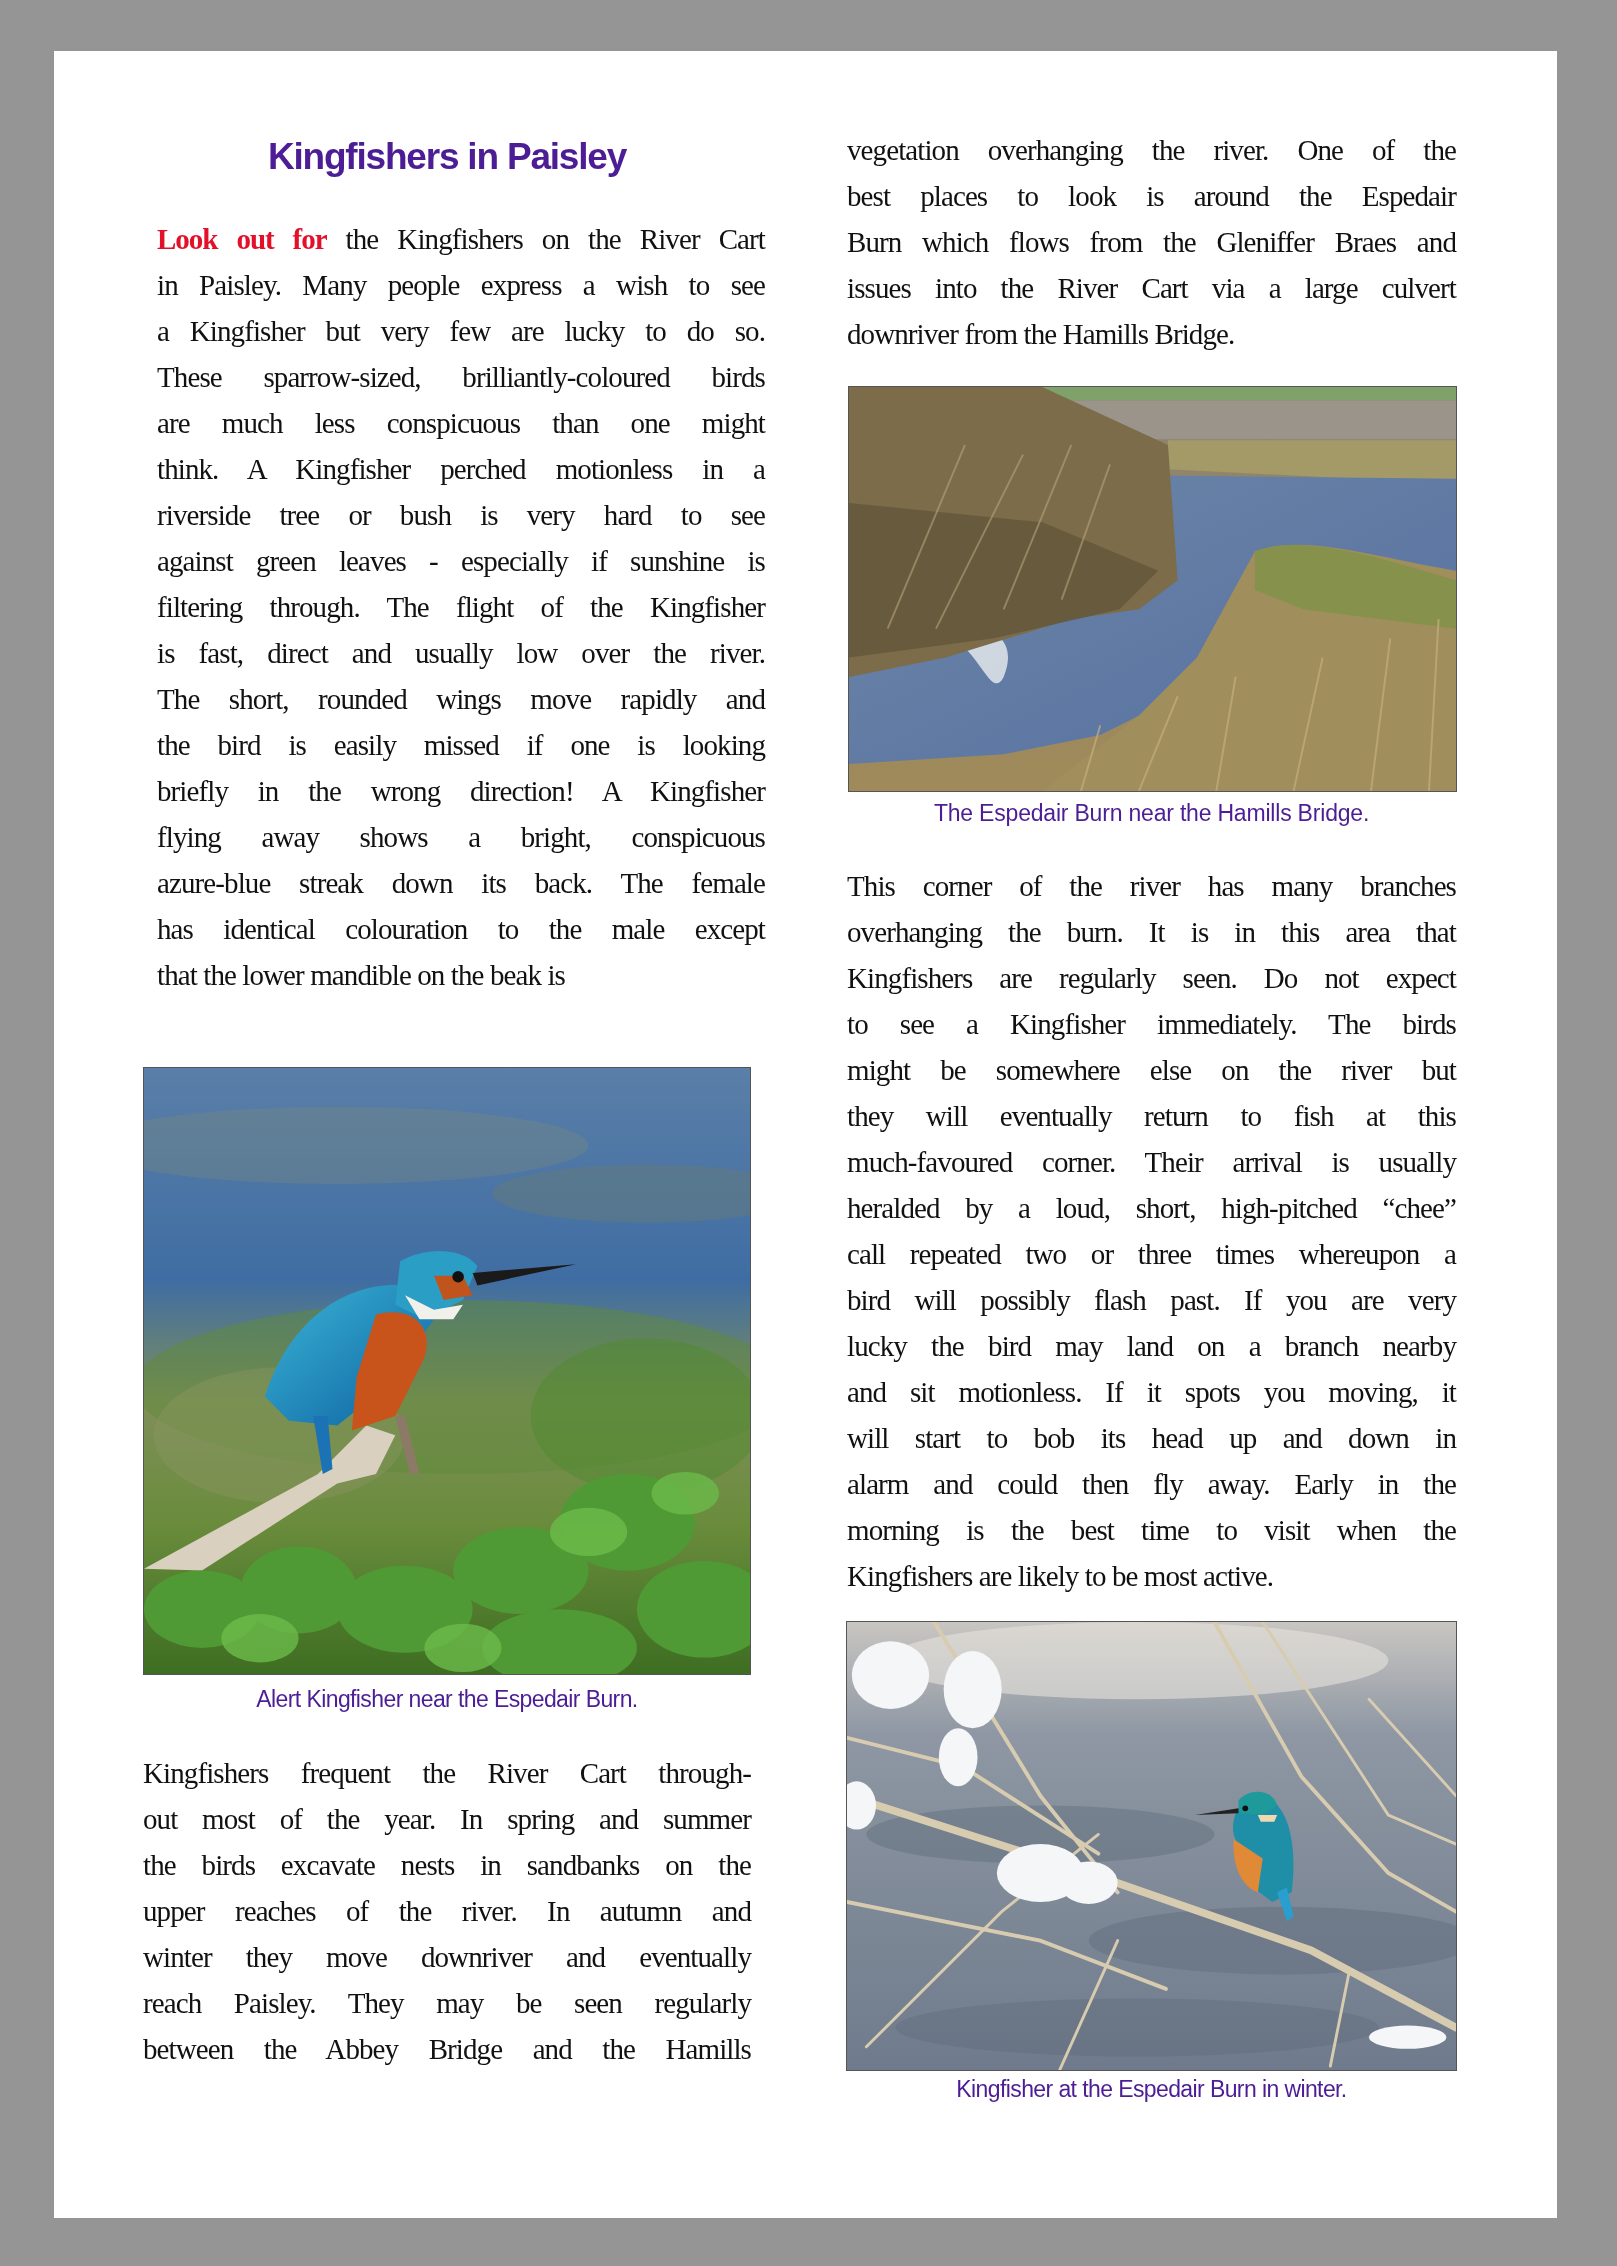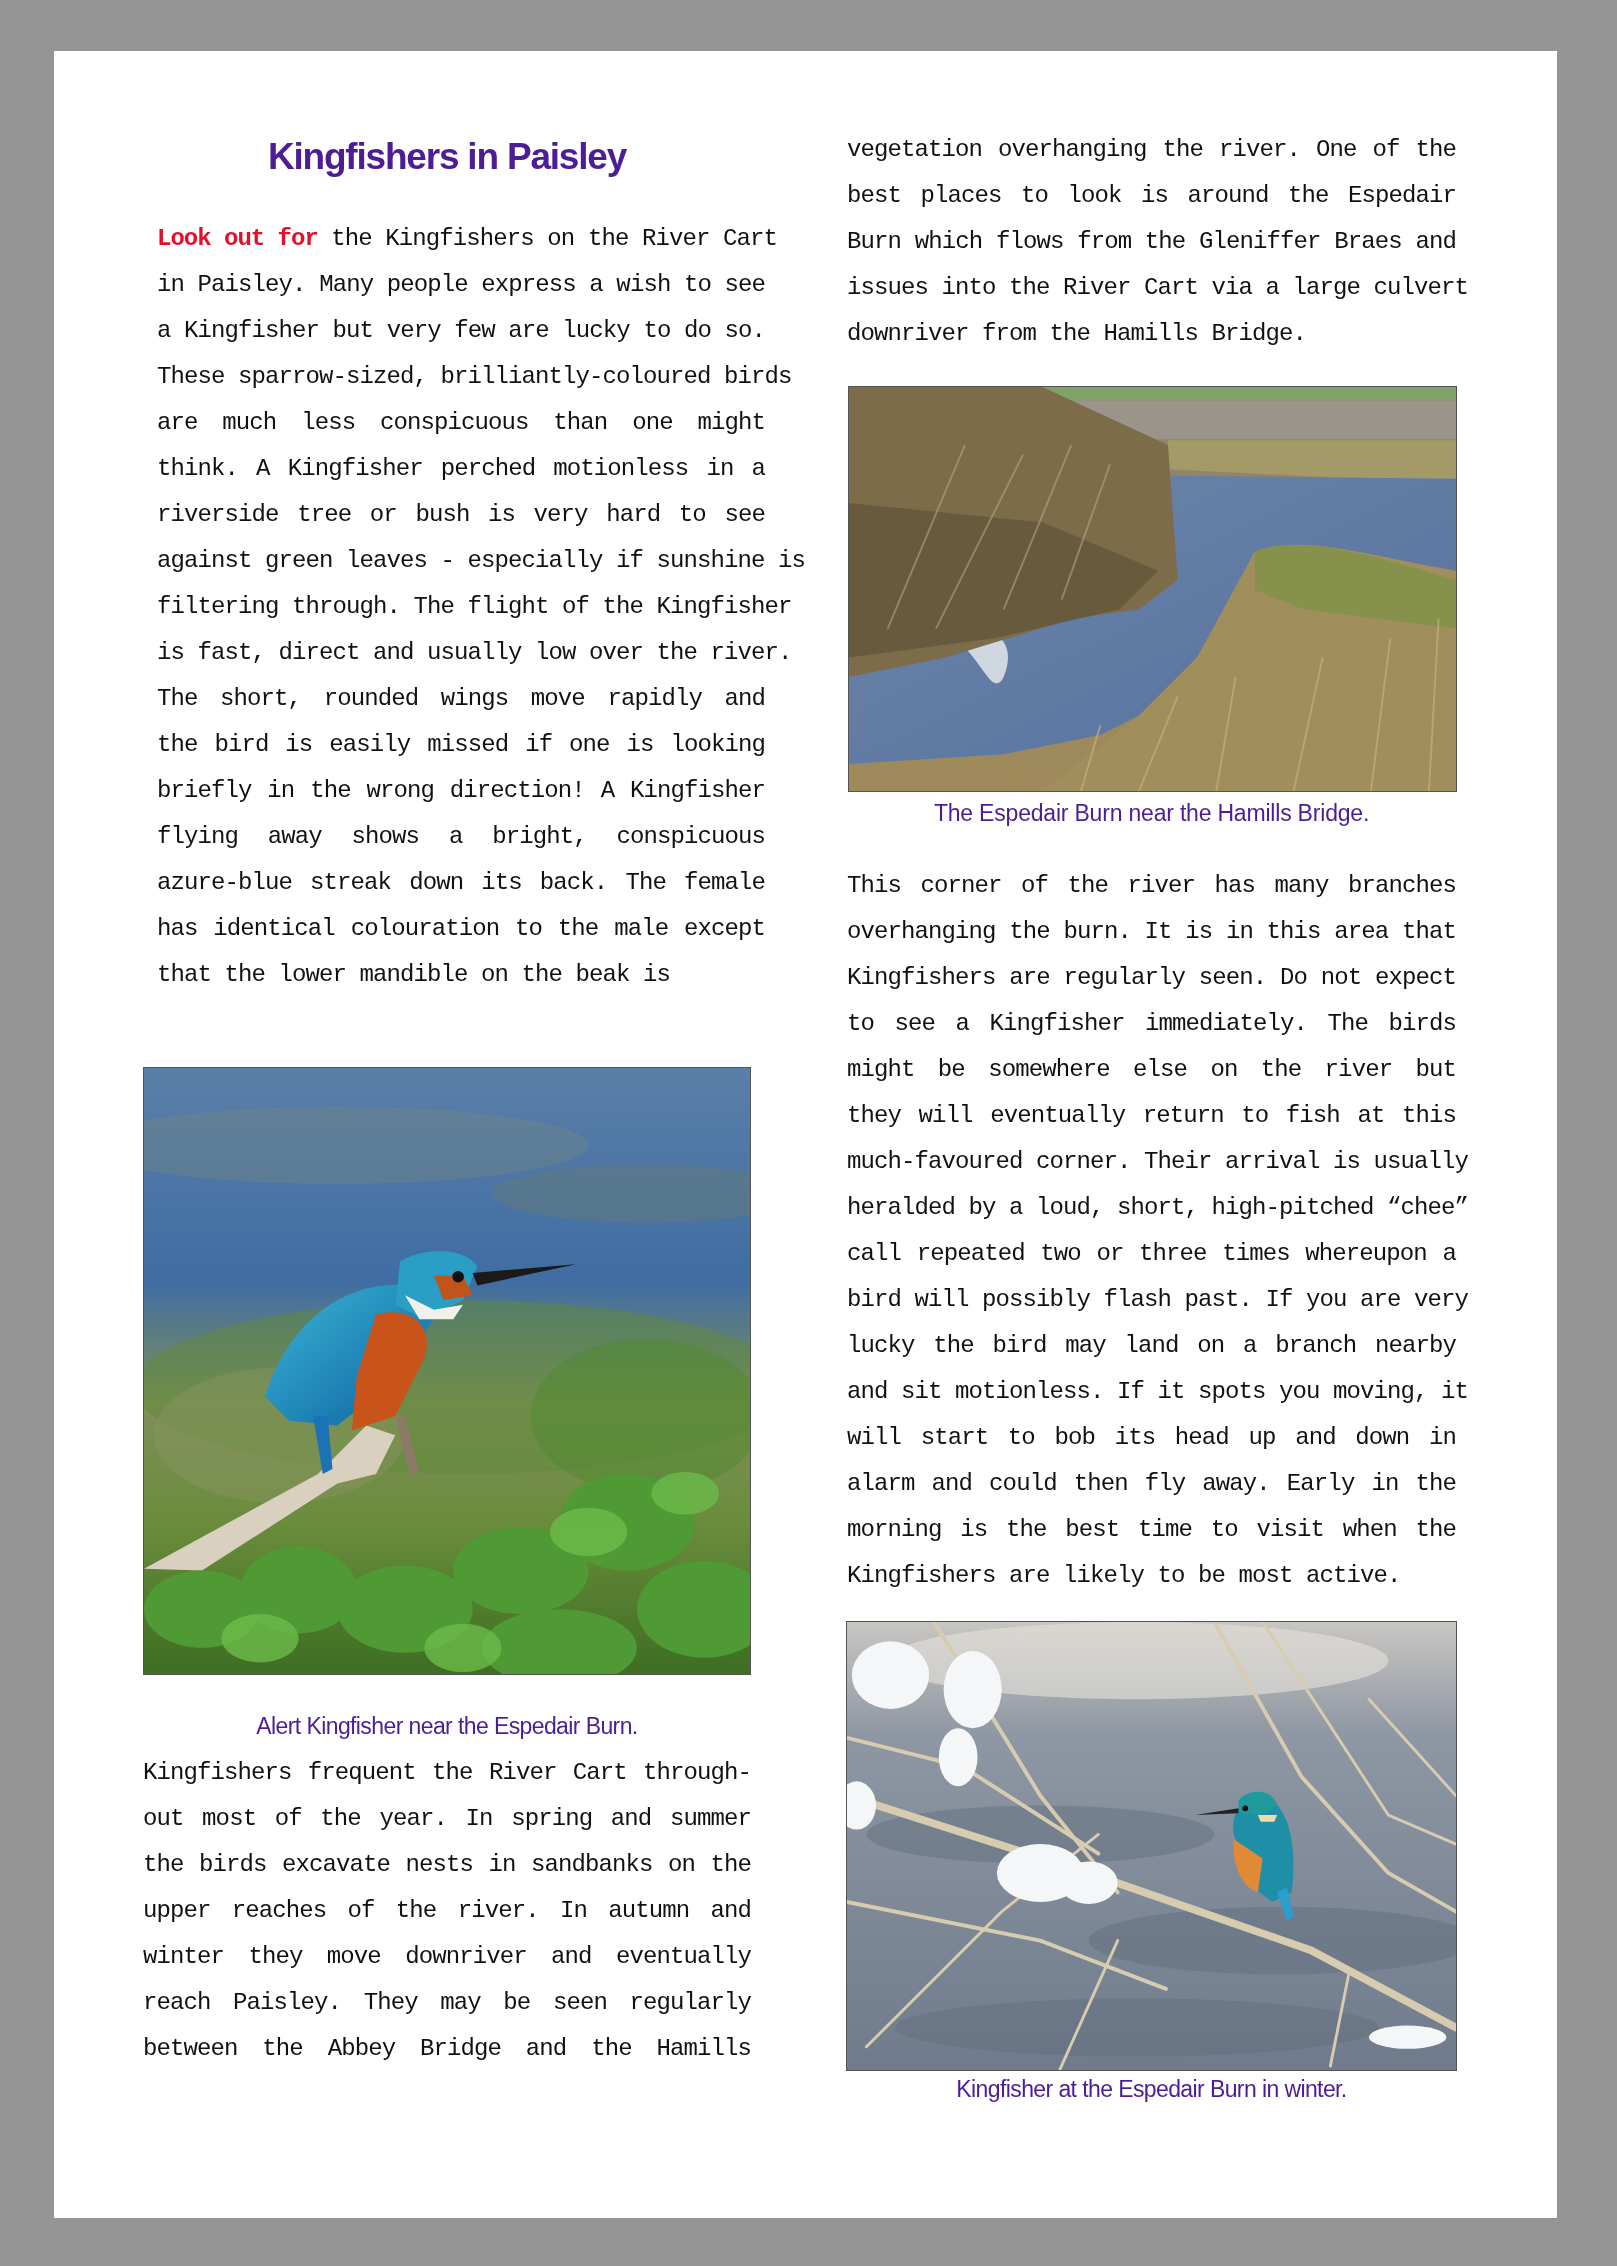--- a/index.html
+++ b/index.html
@@ -23,22 +23,22 @@
     text-align: center;
     font-family: "Liberation Sans", sans-serif;
     font-weight: bold;
     font-size: 37px;
     letter-spacing: -1.2px;
     color: #4c1d95;
     line-height: 50px;
   }
   .col-text {
     position: absolute;
-    font-family: Liberation Mono, monospace;
-    font-size: 24px;
+    font-family: Liberation Serif, serif;
+    font-size: 29px;
     color: #111;
     letter-spacing: -0.9px;
     word-spacing: 0px;
   }
   .line {
     height: 46px;
     line-height: 46px;
     white-space: nowrap;
     text-align: justify;
     text-align-last: justify;
@@ -141,21 +141,21 @@
       <ellipse cx="430" cy="600" rx="80" ry="40"></ellipse>
     </g>
     <g fill="#6bbb4a" opacity="0.8">
       <ellipse cx="120" cy="590" rx="40" ry="25"></ellipse>
       <ellipse cx="330" cy="600" rx="40" ry="25"></ellipse>
       <ellipse cx="460" cy="480" rx="40" ry="25"></ellipse>
       <ellipse cx="560" cy="440" rx="35" ry="22"></ellipse>
     </g>
   </svg>
 </div>
-<div class="caption calibri" style="left:143px; width:608px; top:1686px;margin-top:27px;">Alert Kingfisher near the Espedair Burn.</div>
+<div class="caption calibri" style="left:143px; width:608px; top:1686px;">Alert Kingfisher near the Espedair Burn.</div>
 
 <div class="col-text" style="left:143px; top:1750px; width:608px;">
   <div class="line">Kingfishers frequent the River Cart through-</div>
   <div class="line">out most of the year.  In spring and summer</div>
   <div class="line">the birds excavate nests in sandbanks on the</div>
   <div class="line">upper reaches of the river.  In autumn and</div>
   <div class="line">winter they move downriver and eventually</div>
   <div class="line">reach Paisley.   They may be seen regularly</div>
   <div class="line">between the Abbey Bridge and the Hamills</div>
 </div>

